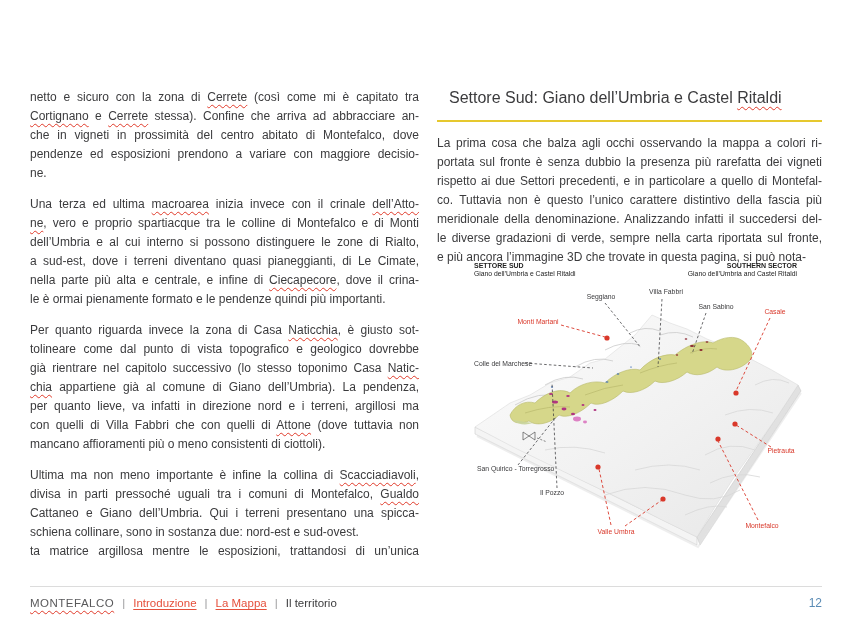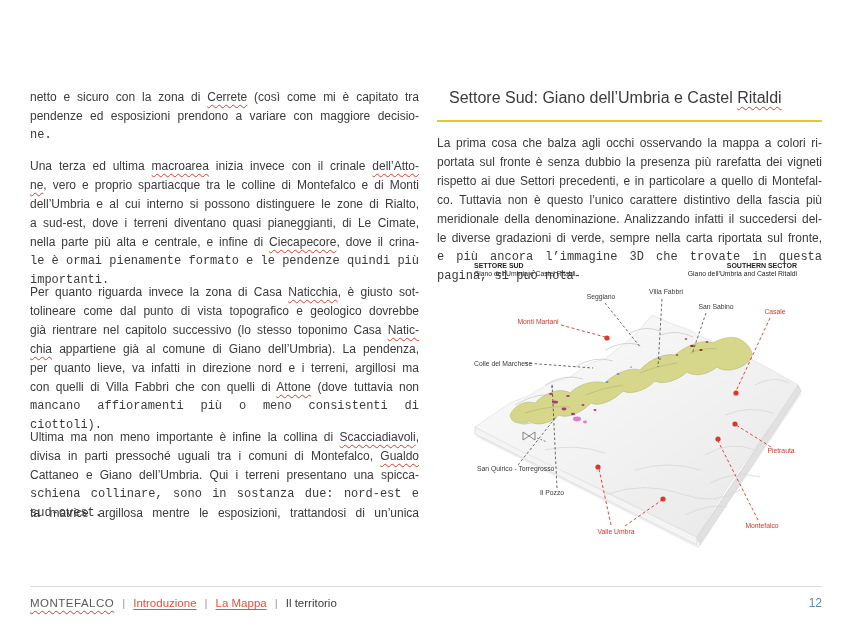--- a/index.html
+++ b/index.html
@@ -17,21 +17,21 @@
     font-family:"Liberation Sans",sans-serif;color:var(--text-color);
   }
   .col{position:absolute;top:76px;}
   .col.left{left:30px;width:389px;}
   .col.right{left:437px;width:385px;}
   .para{margin:12px 0 12px 0;}
   .line{
     font-size:12px;line-height:19px;height:19px;white-space:normal;
     text-align:justify;text-align-last:justify;color:var(--text-color);
   }
-  .line.last{text-align-last:left;font-family:Liberation Mono, monospace;}
+  .line.last{text-align-last:left;}
   .sq{
     text-decoration:underline;text-decoration-style:wavy;
     text-decoration-color:var(--squiggle-red);
     text-decoration-thickness:1px;text-underline-offset:2.5px;
   }
   .heading{
     margin:12px;font-size:16px;font-weight:400;line-height:20px;color:var(--text-color);
   }
   .rule{height:1.5px;background:var(--accent-yellow);margin:9px 0 10px 0;}
   .map{position:absolute;left:455px;top:255px;width:395px;height:315px;}
@@ -52,20 +52,22 @@
   .pageno{color:var(--page-num);font-size:12px;}
 </style>
 </head>
 <body>
 
 <div class="page">
 
   <div class="col left">
     <div class="para">
         <div class="line"><span>netto e sicuro con la zona di </span><span class="sq">Cerrete</span><span> (così come mi è capitato tra</span></div>
+        <div class="line"><span class="sq">Cortignano</span><span> e </span><span class="sq">Cerrete</span><span> stessa). Confine che arriva ad abbracciare an-</span></div>
+        <div class="line"><span>che in vigneti in prossimità del centro abitato di Montefalco, dove</span></div>
         <div class="line"><span>pendenze ed esposizioni prendono a variare con maggiore decisio-</span></div>
         <div class="line last"><span>ne.</span></div>
       </div>
     <div class="para">
         <div class="line"><span>Una terza ed ultima </span><span class="sq">macroarea</span><span> inizia invece con il crinale </span><span class="sq">dell’Atto-</span></div>
         <div class="line"><span class="sq">ne</span><span>, vero e proprio spartiacque tra le colline di Montefalco e di Monti</span></div>
         <div class="line"><span>dell’Umbria e al cui interno si possono distinguere le zone di Rialto,</span></div>
         <div class="line"><span>a sud-est, dove i terreni diventano quasi pianeggianti, di Le Cimate,</span></div>
         <div class="line"><span>nella parte più alta e centrale, e infine di </span><span class="sq">Ciecapecore</span><span>, dove il crina-</span></div>
         <div class="line last"><span>le è ormai pienamente formato e le pendenze quindi più importanti.</span></div>

